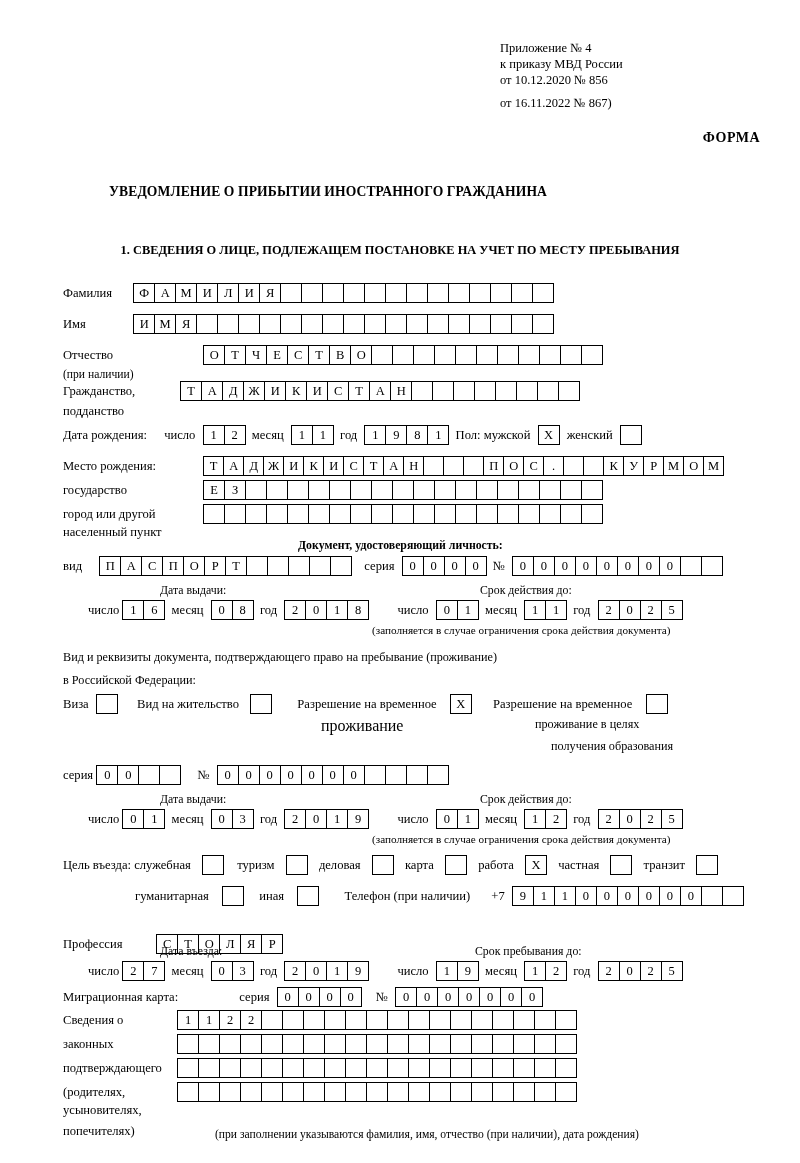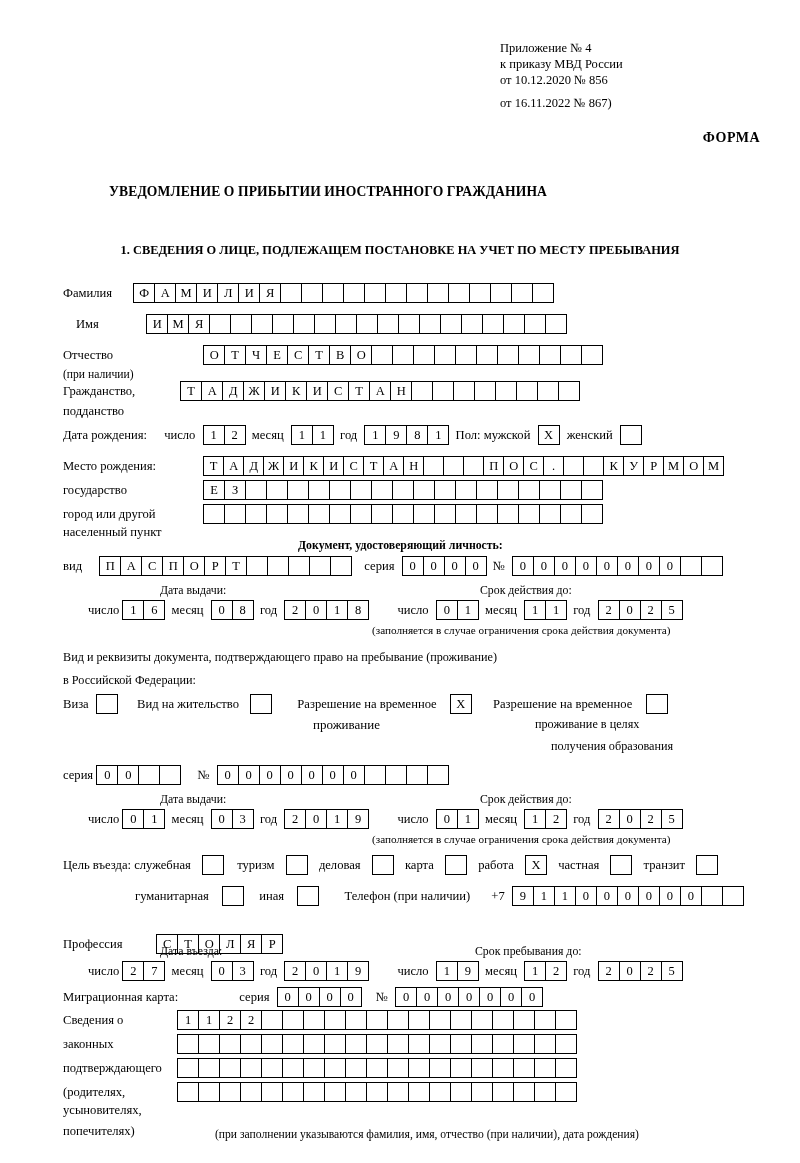--- a/index.html
+++ b/index.html
@@ -86,21 +86,21 @@
   </div>
 
   <div class="sect1">1. СВЕДЕНИЯ О ЛИЦЕ, ПОДЛЕЖАЩЕМ ПОСТАНОВКЕ НА УЧЕТ ПО МЕСТУ ПРЕБЫВАНИЯ</div>
 
   <div class="row" style="top:283px;left:63px;">
     <span class="lbl" style="width:67px;display:inline-block;">Фамилия</span>
     <span class="cells" id="c-surname"><span class="cell">Ф</span><span class="cell">А</span><span class="cell">М</span><span class="cell">И</span><span class="cell">Л</span><span class="cell">И</span><span class="cell">Я</span><span class="cell"></span><span class="cell"></span><span class="cell"></span><span class="cell"></span><span class="cell"></span><span class="cell"></span><span class="cell"></span><span class="cell"></span><span class="cell"></span><span class="cell"></span><span class="cell"></span><span class="cell"></span><span class="cell"></span></span>
   </div>
 
   <div class="row" style="top:314px;left:63px;">
-    <span class="lbl" style="width:67px;display:inline-block;margin-left:13px;">Имя</span>
+    <span class="lbl" style="width:67px;display:inline-block;">Имя</span>
     <span class="cells" id="c-name"><span class="cell">И</span><span class="cell">М</span><span class="cell">Я</span><span class="cell"></span><span class="cell"></span><span class="cell"></span><span class="cell"></span><span class="cell"></span><span class="cell"></span><span class="cell"></span><span class="cell"></span><span class="cell"></span><span class="cell"></span><span class="cell"></span><span class="cell"></span><span class="cell"></span><span class="cell"></span><span class="cell"></span><span class="cell"></span><span class="cell"></span></span>
   </div>
 
   <div class="row" style="top:345px;left:63px;">
     <span class="lbl" style="width:137px;display:inline-block;font-family:Liberation Serif, serif;">Отчество</span>
     <span class="cells" id="c-patronymic"><span class="cell">О</span><span class="cell">Т</span><span class="cell">Ч</span><span class="cell">Е</span><span class="cell">С</span><span class="cell">Т</span><span class="cell">В</span><span class="cell">О</span><span class="cell"></span><span class="cell"></span><span class="cell"></span><span class="cell"></span><span class="cell"></span><span class="cell"></span><span class="cell"></span><span class="cell"></span><span class="cell"></span><span class="cell"></span><span class="cell"></span></span>
   </div>
   <div class="row" style="top:368px;left:63px;font-size:11.6px;">(при наличии)</div>
 
   <div class="row" style="top:381px;left:63px;">
@@ -173,21 +173,21 @@
   <div class="row" style="top:694px;left:63px;">
     <span class="txt nopad">Виза</span>
     <span class="box" id="b-visa" style="margin-left:4px;"></span>
     <span class="txt" style="padding-left:16px;">Вид на жительство</span>
     <span class="box" id="b-residence" style="margin-left:4px;"></span>
     <span class="txt" style="padding-left:22px;">Разрешение на временное</span>
     <span class="box" id="b-temp" style="margin-left:6px;">X</span>
     <span class="txt" style="padding-left:18px;">Разрешение на временное</span>
     <span class="box" id="b-edu" style="margin-left:6px;"></span>
   </div>
-  <div class="row" style="top:717px;left:313px;font-size:13px;">проживание</div>
+  <div class="row" style="top:717px;left:321px;font-size:16px;">проживание</div>
   <div class="row" style="top:717px;left:535px;font-size:12.2px;">проживание в целях</div>
   <div class="row" style="top:739px;left:551px;font-size:12.2px;">получения образования</div>
 
   <div class="row" style="top:765px;left:63px;">
     <span class="txt nopad">серия</span>
     <span class="cells" id="c-pseries"><span class="cell">0</span><span class="cell">0</span><span class="cell"></span><span class="cell"></span></span>
     <span class="txt" style="padding-left:14px;">№</span>
     <span class="cells" id="c-pnum"><span class="cell">0</span><span class="cell">0</span><span class="cell">0</span><span class="cell">0</span><span class="cell">0</span><span class="cell">0</span><span class="cell">0</span><span class="cell"></span><span class="cell"></span><span class="cell"></span><span class="cell"></span></span>
   </div>
 

